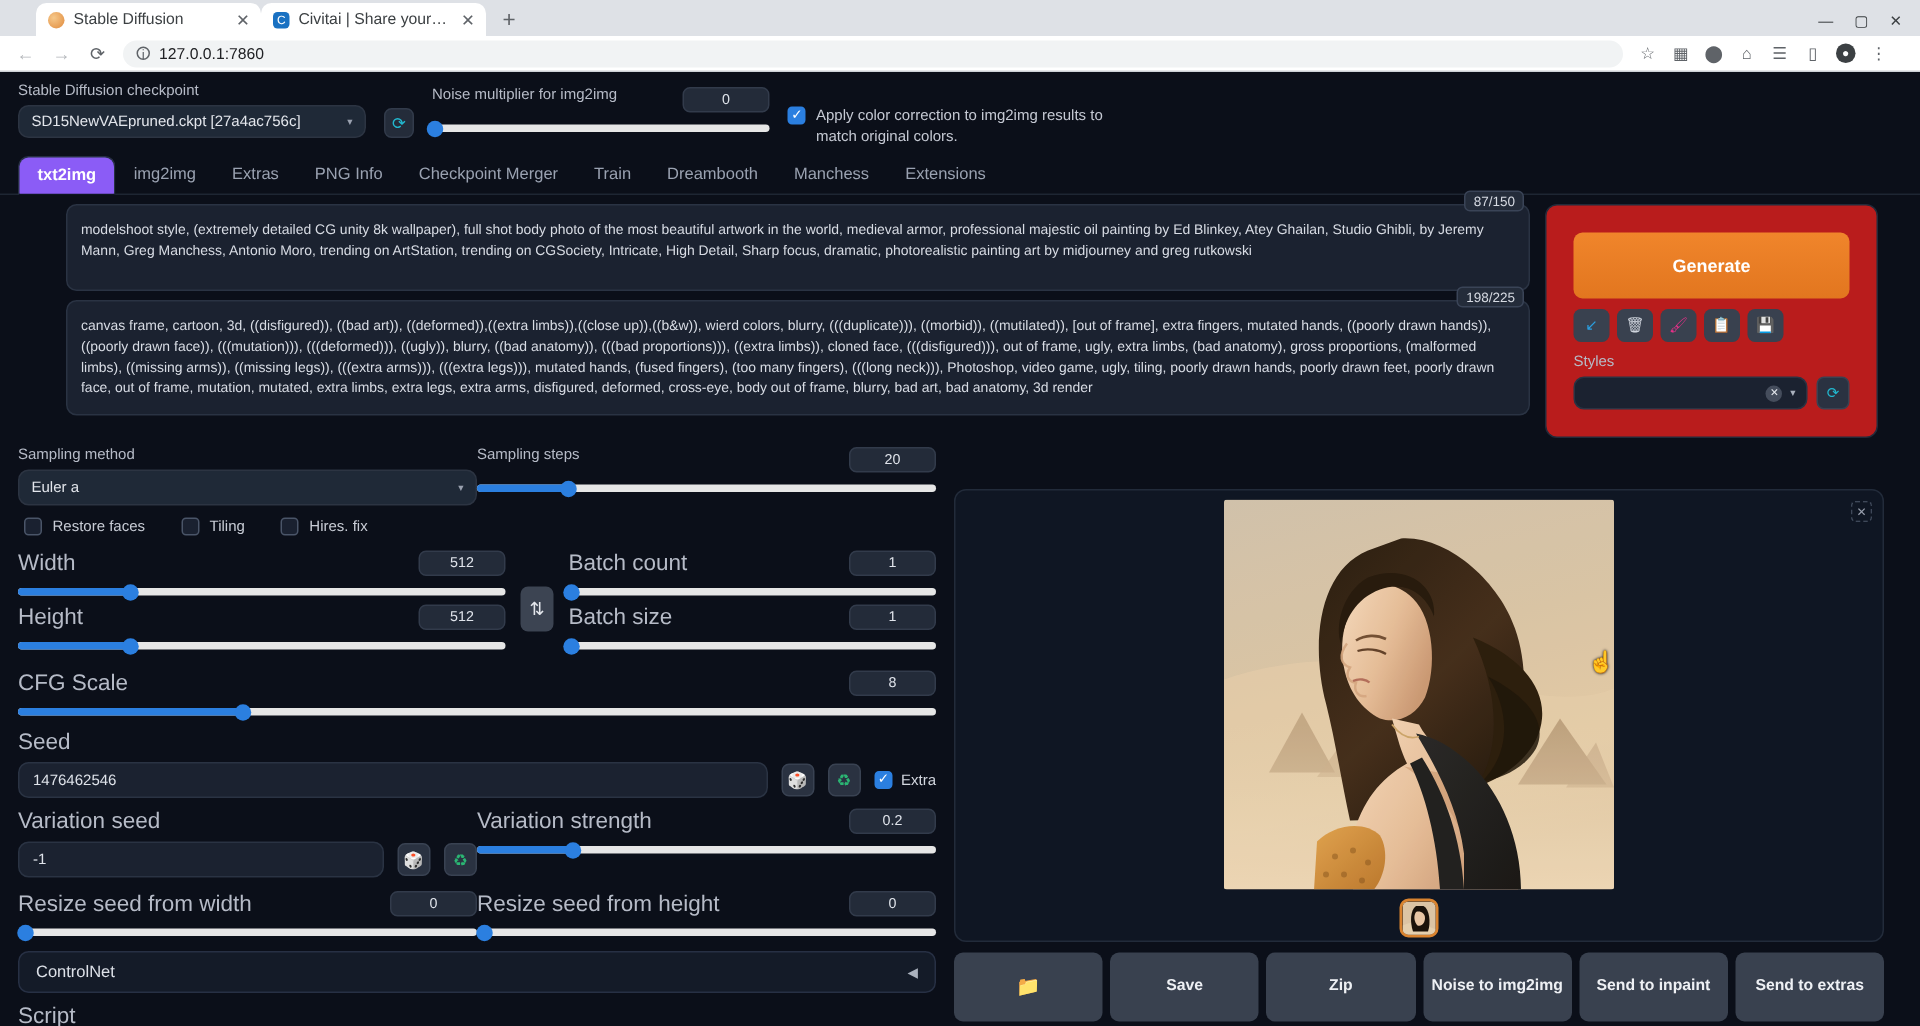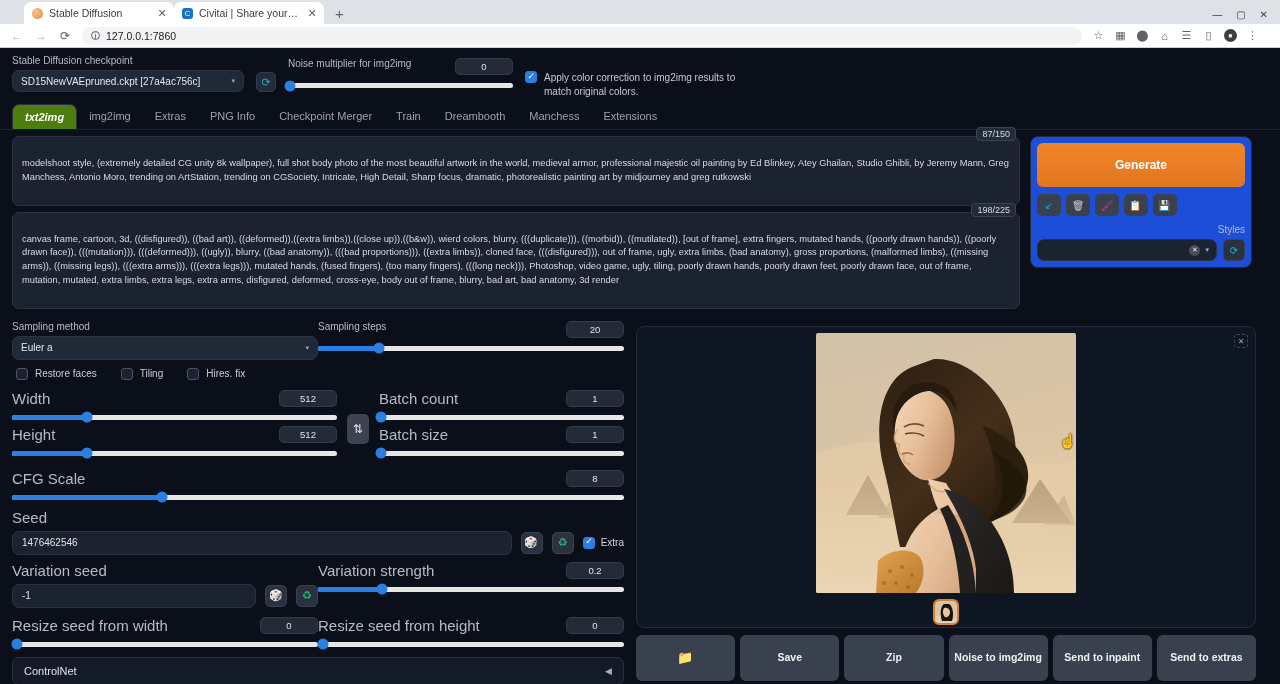--- a/index.html
+++ b/index.html
@@ -102,39 +102,39 @@
   .cbx.on { background: #2b7fe0; border-color: #2b7fe0; }
   .cbx.on::after { content: "✓"; position: absolute; left: 1.5px; top: -1.5px;
     font-size: 9px; color: #fff; }
   .cc-text { font-size: 10px; color: #c5c9d3; line-height: 1.35; }
 
   
   .tabs-row { display: flex; gap: 0; padding: 6px 12px 0 12px;
     border-bottom: 1px solid #1e2633; }
   .wtab { font-size: 11px; padding: 6px 12px; color: #9aa2b1;
     border-radius: 7px 7px 0 0; }
-  .wtab.sel { color: #ffffff; font-weight: bold; background: #4d7c0f;
+  .wtab.sel { color: #ffffff; font-weight: bold; background: #8b5cf6;
     border: 1px solid #273044; border-bottom: 1px solid #0f1623;
-    margin-bottom: -1px; font-style: italic; }
+    margin-bottom: -1px; }
 
   
   .main { display: flex; padding: 6px 12px 0 12px; gap: 10px; }
   .left { width: 1008px; }
   .right { width: 222px; }
 
   .prompt-wrap { position: relative; margin-bottom: 6px; }
   .counter {
     position: absolute; right: 4px; top: -9px; z-index: 4;
     font-size: 9px; background: #242c3a; border: 1px solid #3a4457;
     border-radius: 4px; padding: 1px 5px; color: #d6dae2;
   }
   .prompt-box {
     background: #1b2230; border: 1px solid #2a3343; border-radius: 7px;
-    padding: 20px 9px; font-size: 9.3px; line-height: 1.48;
-    color: #d8dce4; word-break: break-word;
+    padding: 10px 9px; font-size: 9.3px; line-height: 1.48;
+    color: #d8dce4; word-break: break-word; margin-left: 32px;
   }
   .prompt-box.pos { min-height: 58px; }
   .prompt-box.neg { min-height: 54px; }
 
   .settings-panel { padding-top: 4px; }
   .row2 { display: flex; }
   .half { flex: 1; min-width: 0; }
   .s-lbl { font-size: 15px; color: #b6bbc7; }
   .s-block { margin-bottom: 6px; }
 
@@ -164,22 +164,22 @@
     color: #d3d7df; }
 
   .accordion {
     background: #141b28; border: 1px solid #273044; border-radius: 7px;
     height: 28px; display: flex; align-items: center; padding: 0 11px;
     font-size: 11px; color: #dde1e8; margin-top: 10px;
   }
   .accordion .arrow { margin-left: auto; font-size: 9px; color: #aab1bd; }
 
   
-  .gen-panel { background: #1d4ed8; border: 1px solid #222b3a; border-radius: 8px;
-    padding: 6px; text-align: right; }
+  .gen-panel { background: #b91c1c; border: 1px solid #222b3a; border-radius: 8px;
+    padding: 18px; }
   .generate-btn {
     height: 44px; background: linear-gradient(#f0852b, #e2761f);
     border-radius: 6px; display: flex; align-items: center;
     justify-content: center; color: #fff; font-size: 12px; font-weight: bold;
   }
   .mini-row { display: flex; gap: 5px; margin-top: 7px; }
   .mini-btn { width: 24px; height: 22px; border-radius: 5px; background: #39414f;
     display: flex; align-items: center; justify-content: center; font-size: 10px; }
   .styles-lbl { font-size: 10px; color: #b6bbc7; margin: 8px 0 4px; }
   .styles-row { display: flex; gap: 6px; align-items: center; }

